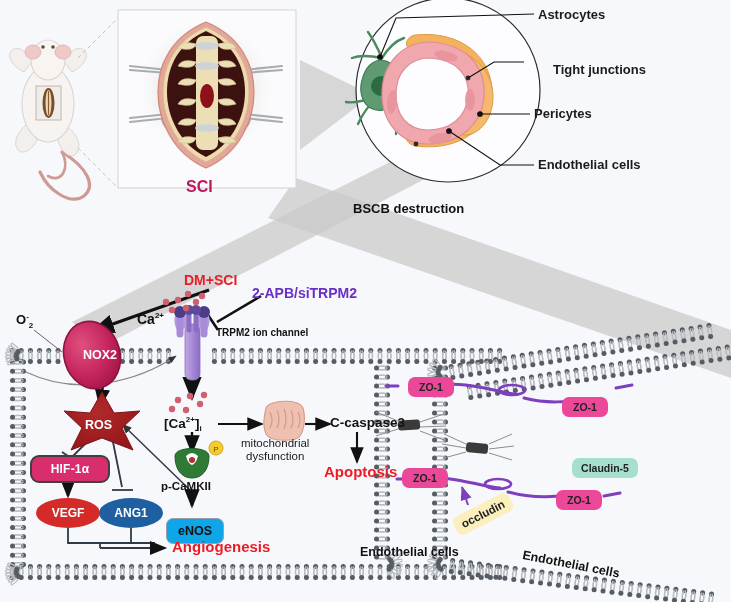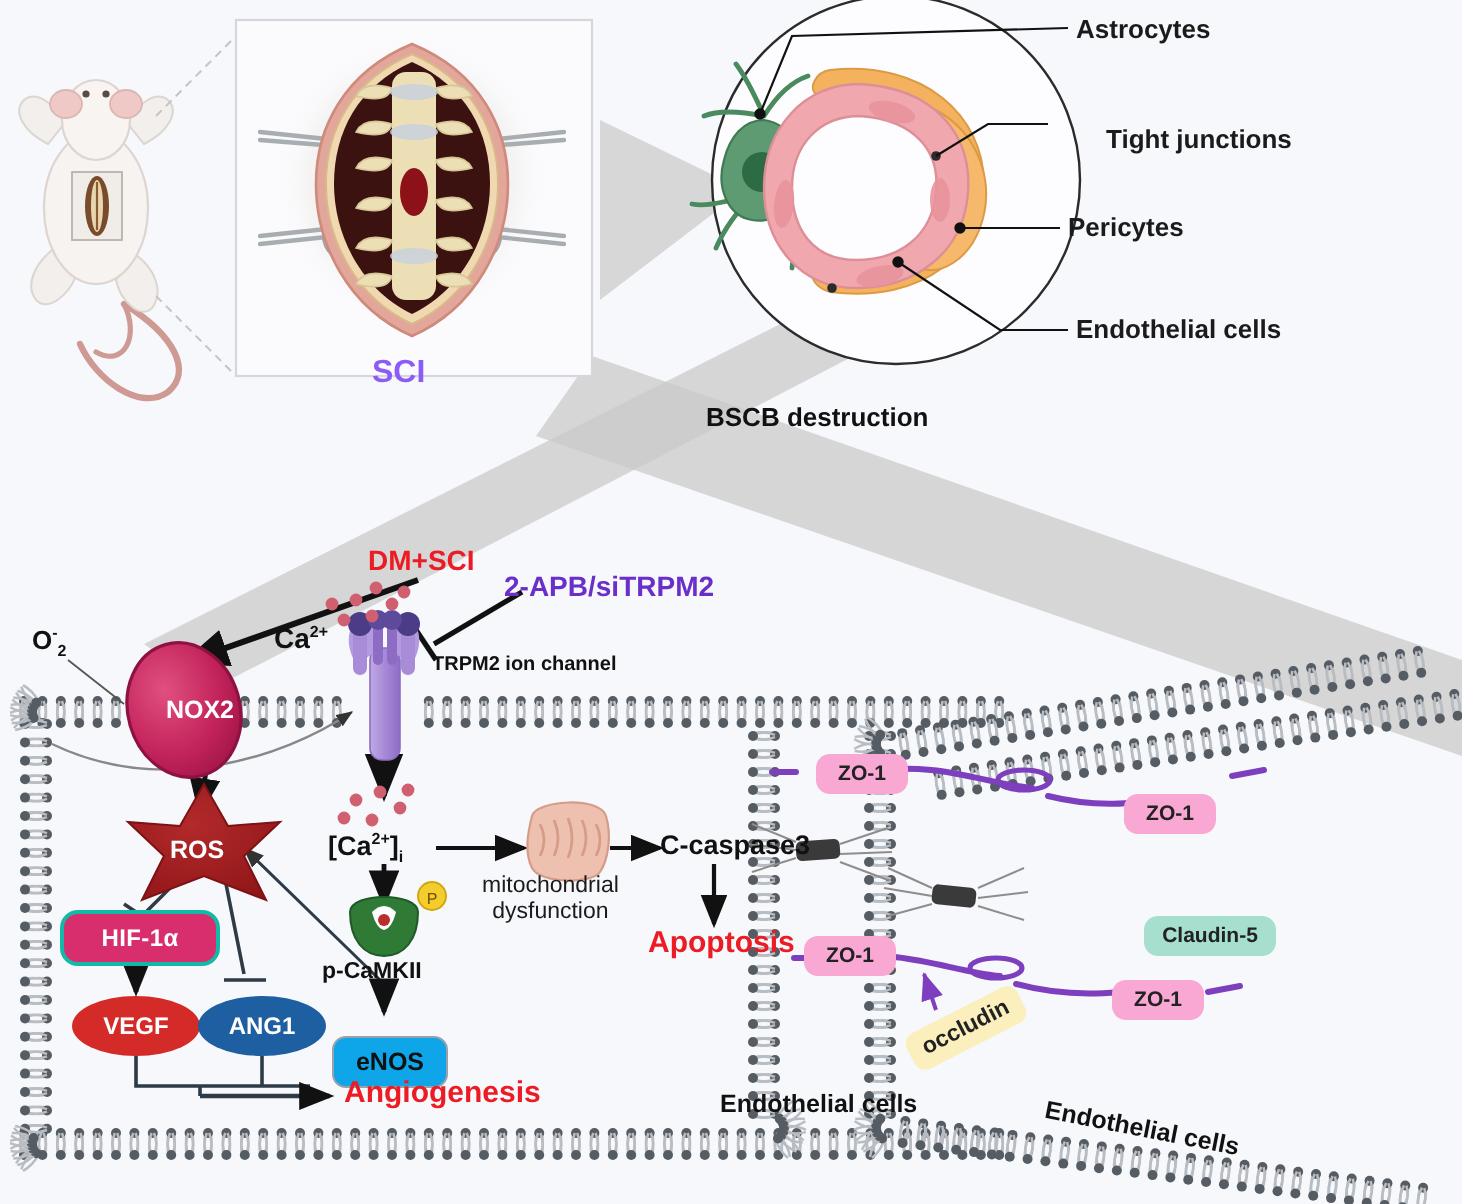--- a/index.html
+++ b/index.html
@@ -9,42 +9,42 @@
     font-family:"Liberation Sans", sans-serif;
     overflow:hidden;
     position:relative;
   }
   #root{position:absolute;left:0;top:0;width:731px;height:602px;}
   svg#canvas{position:absolute;left:0;top:0;}
   .lbl{position:absolute;white-space:nowrap;font-family:"Liberation Sans",sans-serif;}
 
   
   .t-callout{font-size:13px;font-weight:bold;color:#1b1b1b;}
-  .t-sci{font-size:16px;font-weight:bold;color:#8b5cf6;}
+  .t-sci{font-size:16px;font-weight:bold;color:#be185d;}
   .t-bscb{font-size:13px;font-weight:bold;color:#111;}
   .t-red{font-size:14px;font-weight:bold;color:#ec1c24;}
   .t-purple{font-size:14px;font-weight:bold;color:#6b2fc9;}
   .t-black{font-size:10px;font-weight:bold;color:#111;}
   .t-blackn{font-size:11.5px;color:#1b1b1b;}
   .t-endo{font-size:12.5px;font-weight:bold;color:#111;}
 
   
   .pill{position:absolute;display:flex;align-items:center;justify-content:center;
         font-weight:bold;color:#fff;}
-  .pill-hif{background:#d82e6e;border:2px solid #14b8a6;border-radius:9px;
+  .pill-hif{background:#d82e6e;border:2px solid #404040;border-radius:9px;
         font-size:12px;letter-spacing:.2px;}
   .ell{position:absolute;display:flex;align-items:center;justify-content:center;
         border-radius:50%;font-weight:bold;color:#fff;font-size:12px;}
   .ell-vegf{background:#d52b28;}
   .ell-ang1{background:#1d5fa0;}
   .box-enos{position:absolute;display:flex;align-items:center;justify-content:center;
         background:#0ea5e9;border:1.6px solid #9aa1ad;border-radius:7px;
         font-size:12.5px;font-weight:bold;color:#111;margin-top:12px;}
   .zo{position:absolute;display:flex;align-items:center;justify-content:center;
-        background:#f9a8d4;border-radius:7px;font-size:10.5px;font-weight:bold;color:#222;}
+        background:#ec4899;border-radius:7px;font-size:10.5px;font-weight:bold;color:#222;}
   .claudin{position:absolute;display:flex;align-items:center;justify-content:center;
         background:#a7dfce;border-radius:7px;font-size:10.5px;font-weight:bold;color:#222;}
   .occl{position:absolute;display:flex;align-items:center;justify-content:center;
         background:#fbefbe;border-radius:6px;font-size:11.5px;font-weight:bold;color:#222;
         transform:rotate(-27deg);}
   .nox{position:absolute;display:flex;align-items:center;justify-content:center;
         font-size:12.5px;font-weight:bold;color:#fff;}
   .ros-lbl{position:absolute;font-size:12.5px;font-weight:bold;color:#fff;}
   .camk{position:absolute;font-size:11.5px;font-weight:bold;color:#111;}
   .sup{font-size:8px;vertical-align:super;}

